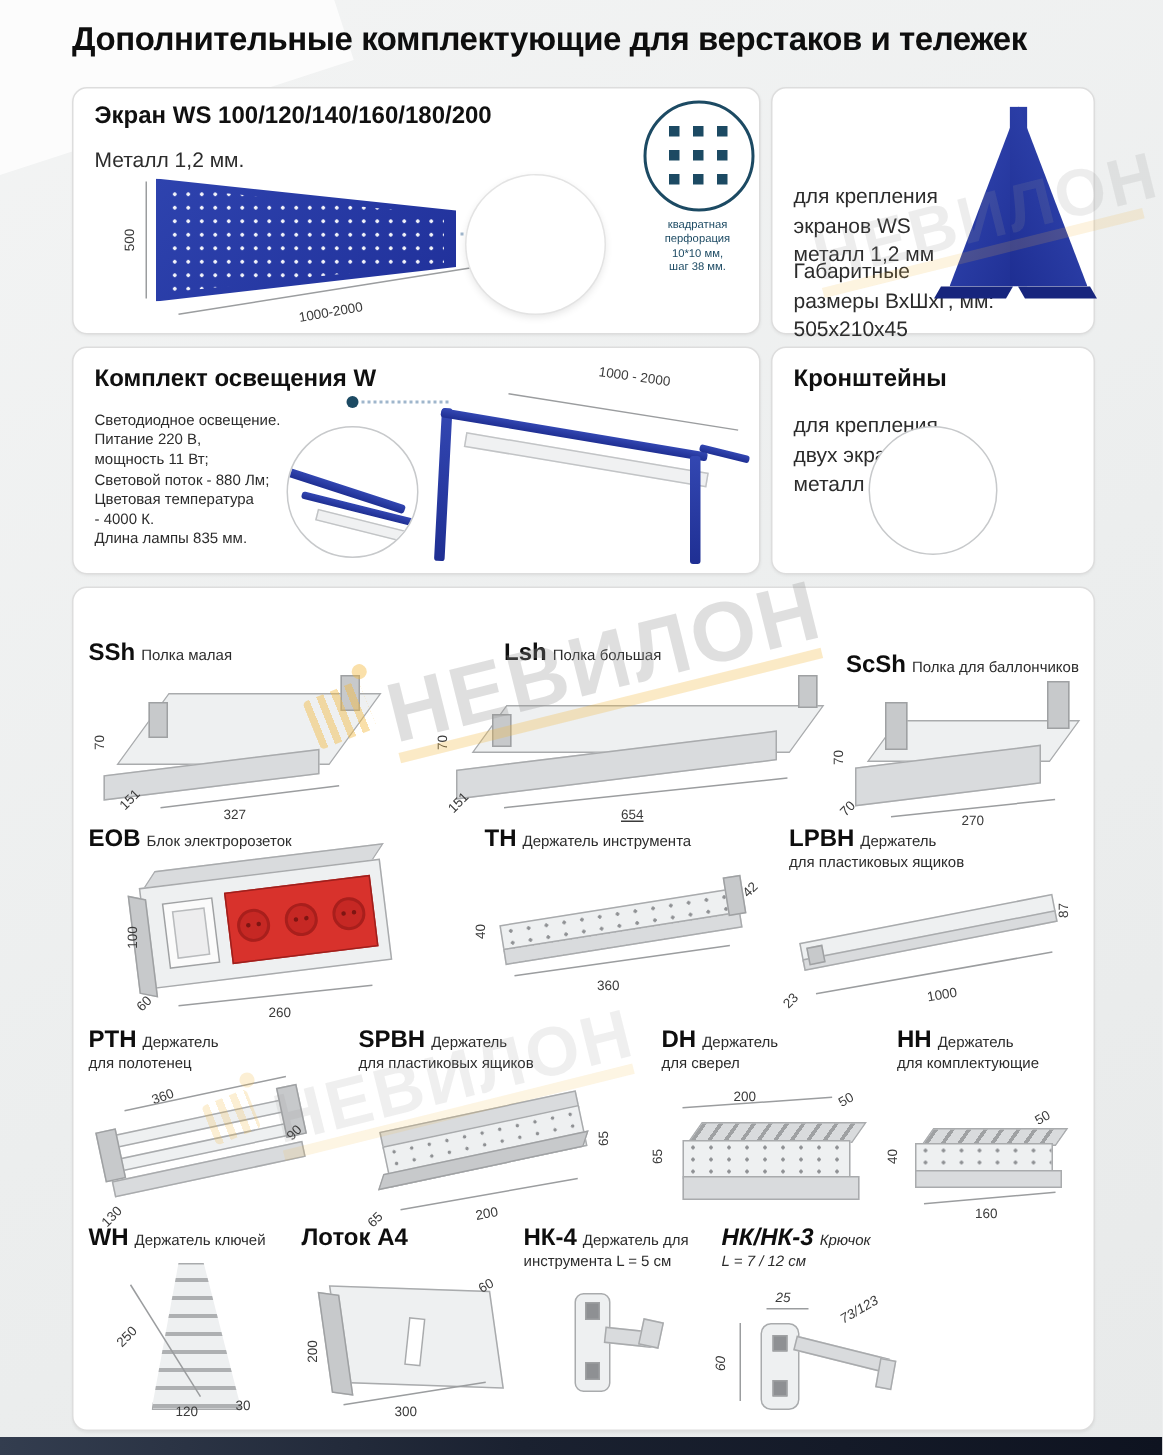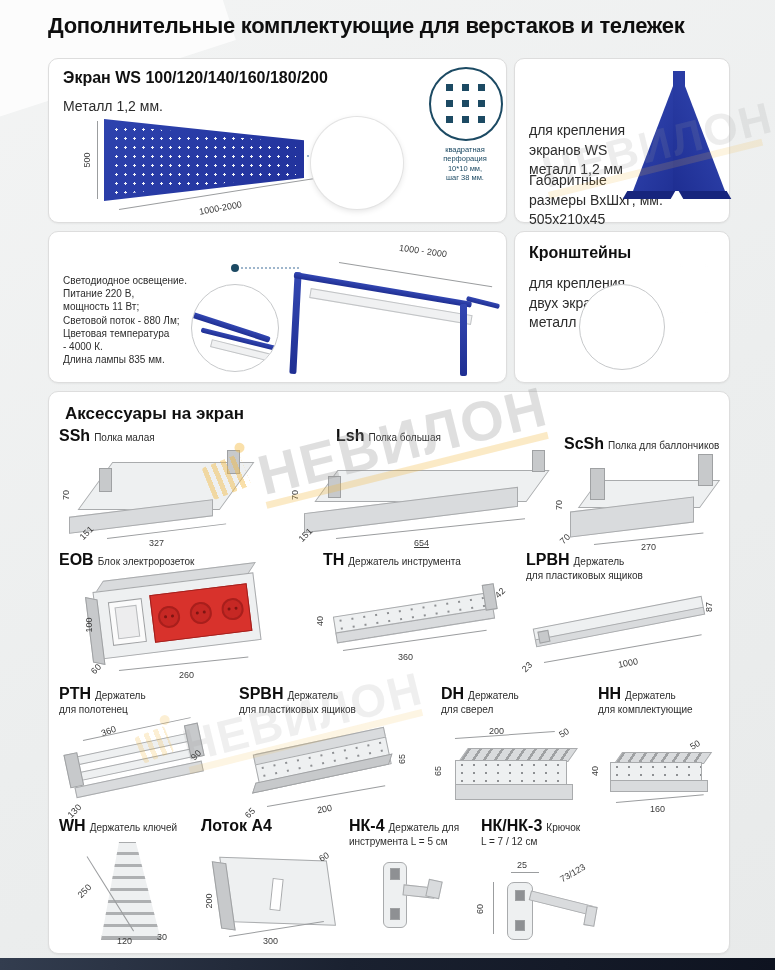--- a/index.html
+++ b/index.html
@@ -142,20 +142,21 @@
 505х210х45</div>
     <div class="illus" style="left:118px;top:12px;width:90px;height:140px;">
       <div class="gusL" style="left:0;top:0;"></div>
       <div class="gusR" style="left:40px;top:0;"></div>
       <div class="gusbase" style="left:-8px;top:120px;width:48px;"></div>
       <div class="gusbase" style="left:48px;top:120px;width:48px;transform:skewX(30deg);"></div>
     </div>
   </div>
 
   <div class="card" style="left:48px;top:231px;width:457px;height:150px;">
+    <h2 style="left:14px;top:12px;">Комплект освещения W</h2>
     <div class="txt ml" style="left:14px;top:42px;font-size:10px;line-height:1.32;">Светодиодное освещение.
 Питание 220 В,
 мощность 11 Вт;
 Световой поток - 880 Лм;
 Цветовая температура
 - 4000 К.
 Длина лампы 835 мм.</div>
 
     <div class="bluedot" style="left:182px;top:32px;background:#1c4a63;"></div>
     <div class="dotline" style="left:192px;top:35px;width:58px;"></div>
@@ -183,21 +184,20 @@
 металл 1,2 мм</div>
     <div class="ringB" style="left:64px;top:52px;">
       <div class="bslot" style="left:12px;top:0;"></div>
       <div class="bslot" style="left:60px;top:0;"></div>
     </div>
     <div class="brod" style="left:163px;top:16px;"></div>
     <div class="brod" style="left:188px;top:16px;"></div>
   </div>
 
   <div class="card" style="left:48px;top:391px;width:680px;height:561px;">
-    <div class="acc-title" style="left:16px;top:12px;">Аксессуары на экран</div>
 
     <div class="item" style="left:10px;top:34px;width:215px;">
       <div class="item-title"><span class="code">SSh</span><span>Полка малая</span></div>
       <div class="illus" style="left:0;top:20px;width:215px;height:100px;">
         <div class="f1" style="left:36px;top:16px;width:140px;height:46px;transform:skewX(-36deg);"></div>
         <div class="f2" style="left:10px;top:62px;width:142px;height:15px;transform:skewY(-7deg);"></div>
         <div class="f3" style="left:40px;top:22px;width:11px;height:22px;"></div>
         <div class="f3" style="left:168px;top:4px;width:11px;height:22px;"></div>
         <span class="dim r90" style="left:2px;top:44px;">70</span>
         <span class="dim r45" style="left:20px;top:82px;">151</span>
@@ -383,21 +383,21 @@
 инструмента L = 5 см</span></div>
       <div class="illus" style="left:20px;top:44px;width:90px;height:80px;">
         <div class="f1" style="left:14px;top:2px;width:22px;height:64px;border-radius:6px;"></div>
         <div class="f3" style="left:21px;top:8px;width:8px;height:10px;background:#8e9093;"></div>
         <div class="f3" style="left:21px;top:48px;width:8px;height:10px;background:#8e9093;"></div>
         <div class="f2" style="left:34px;top:26px;width:30px;height:9px;transform:rotate(6deg);"></div>
         <div class="f2" style="left:58px;top:20px;width:12px;height:16px;transform:rotate(12deg);"></div>
       </div>
     </div>
 
-    <div class="item" style="left:432px;top:424px;width:130px;">
+    <div class="item" style="left:432px;top:424px;width:130px;font-style:italic;">
       <div class="item-title ml"><span class="code">НК/НК-3</span><span>Крючок
 L = 7 / 12 см</span></div>
       <div class="illus" style="left:0;top:44px;width:130px;height:85px;">
         <span class="dim" style="left:36px;top:0;">25</span>
         <span class="dim r30" style="left:78px;top:8px;">73/123</span>
         <span class="dim r90" style="left:-6px;top:44px;">60</span>
         <div class="dl" style="left:30px;top:12px;width:28px;"></div>
         <div class="dlv" style="left:12px;top:22px;height:52px;"></div>
         <div class="f1" style="left:26px;top:22px;width:24px;height:56px;border-radius:7px;"></div>
         <div class="f3" style="left:34px;top:30px;width:8px;height:9px;background:#8e9093;"></div>

